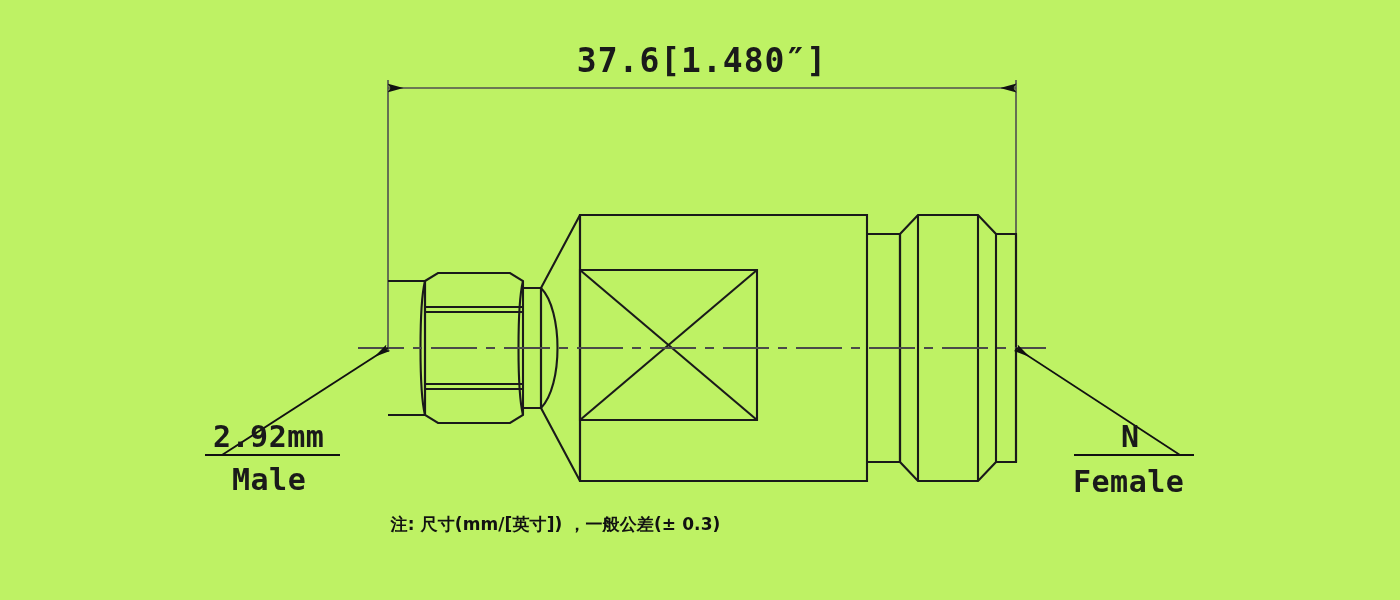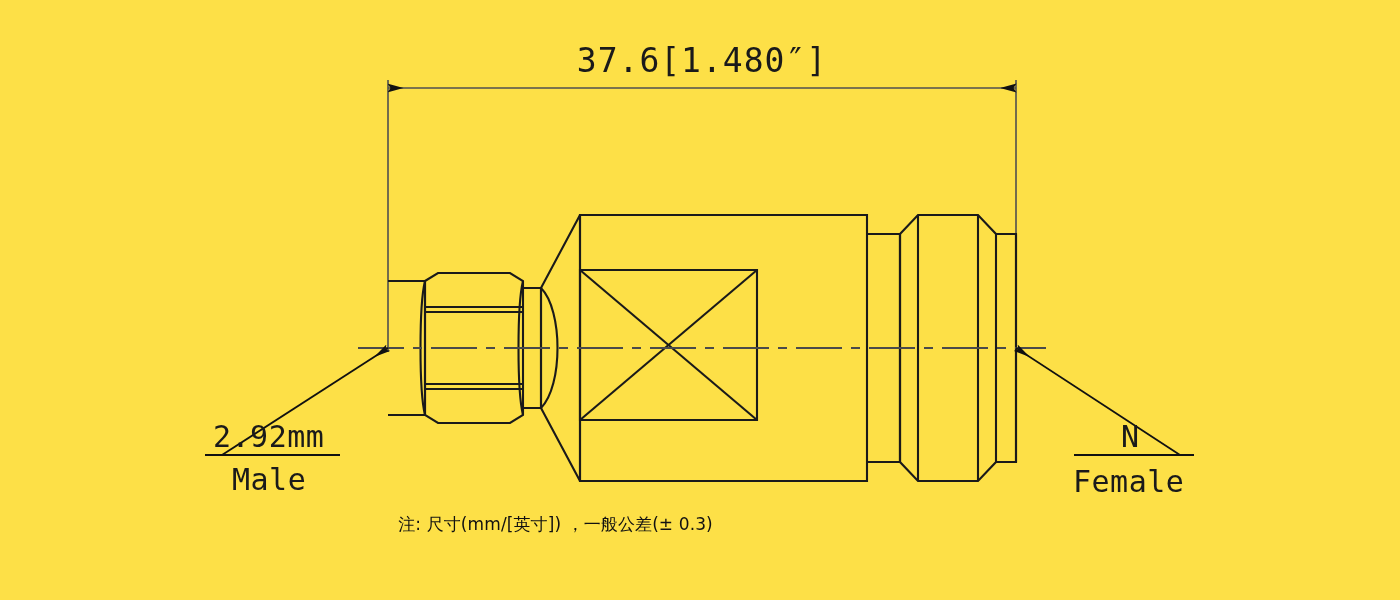--- a/index.html
+++ b/index.html
@@ -11,21 +11,22 @@
     width: 1400px;
     height: 600px;
     font-family: "Liberation Serif", serif;
     overflow: hidden;
     position: relative;
   }
   #page {
     position: relative;
     width: 1400px;
     height: 600px;
-    background: #fde047;
+    background: #bef264;
+    font-weight: bold;
   }
   #drawing-svg {
     position: absolute;
     left: 0;
     top: 0;
     width: 1400px;
     height: 600px;
     display: block;
   }
   .svg-text-mono {

